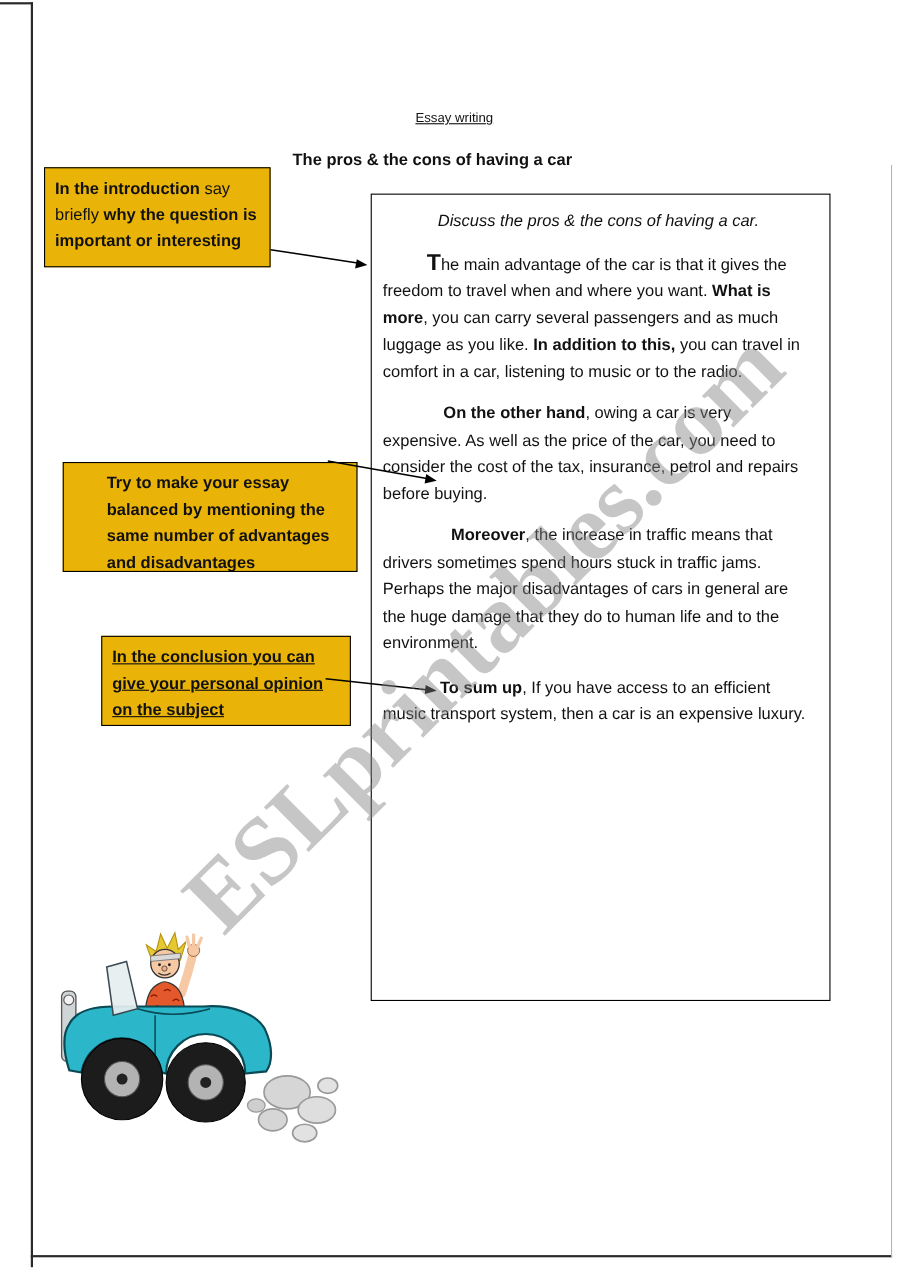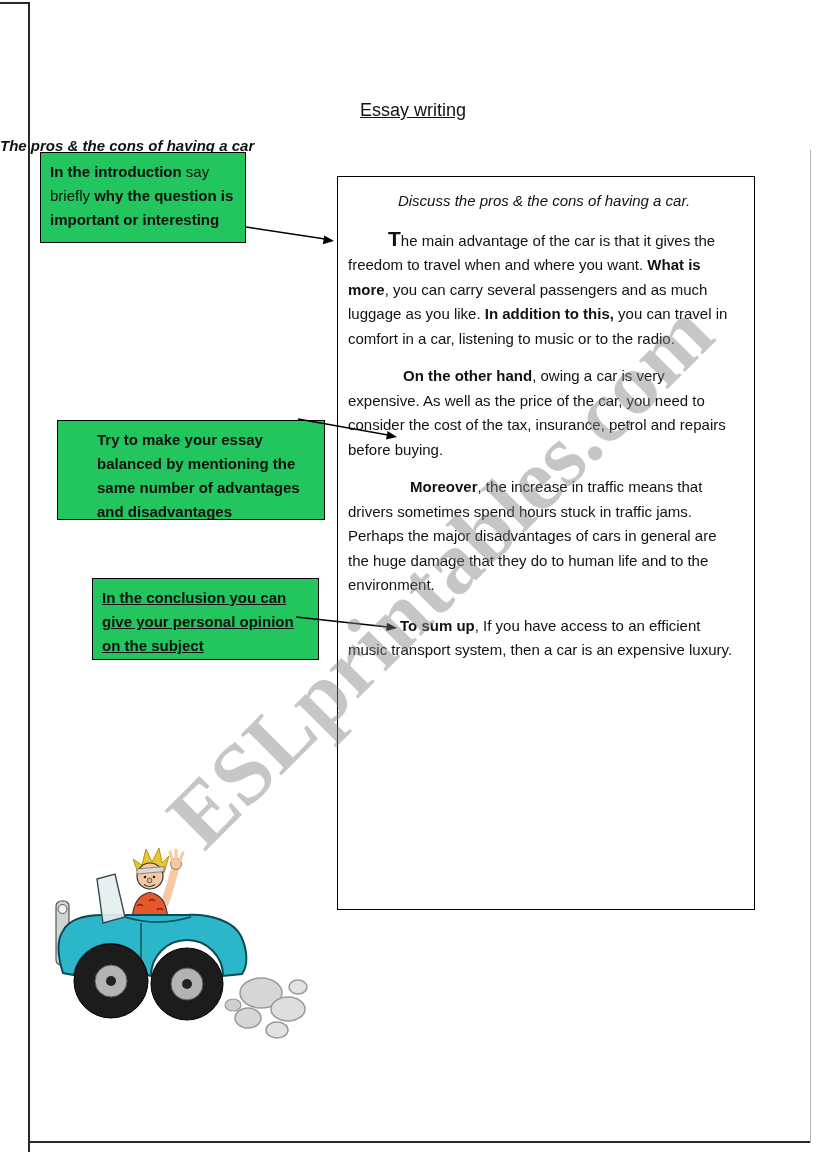--- a/index.html
+++ b/index.html
@@ -11,46 +11,46 @@
 
   
   .edge{position:absolute;background:#2a2a2a;}
   .edge-left{left:28px;top:2px;width:2px;height:1150px;}
   .edge-bottom{left:28px;top:1141px;width:783px;height:2px;}
   .edge-right{left:810px;top:150px;width:1px;height:993px;background:#b5b5b5;}
   .edge-topleft{left:0;top:2px;width:30px;height:2px;}
 
   .page-title{
     position:absolute;left:0;top:100px;width:826px;text-align:center;
-    font-size:18px;text-decoration:underline;
+    font-size:12px;text-decoration:underline;
   }
   .page-subtitle{
-    position:absolute;left:0;top:137px;width:786px;text-align:left;
-    font-size:15px;font-weight:bold;font-style:italic;
+    position:absolute;left:0;top:137px;width:786px;text-align:center;
+    font-size:15px;font-weight:bold;
   }
 
   .essay-box{
     position:absolute;left:337px;top:176px;width:418px;height:734px;
     border:1px solid #000;box-sizing:border-box;
     padding:11px 14px 0 10px;font-size:15px;line-height:24.5px;
   }
   .essay-heading{
     text-align:center;font-weight:normal;font-style:italic;margin:1px 0 13px 0;
   }
   .para{margin:0 0 13px 0;}
   .p2{text-indent:40px;}
   .p3{text-indent:55px;margin-top:4px;}
   .p4{text-indent:62px;margin-top:10px;}
   .p5{text-indent:52px;margin-top:16px;}
   .b{font-weight:bold;}
   .bigT{font-size:21px;font-weight:bold;}
 
   .note{
     position:absolute;border:1px solid #000;box-sizing:border-box;
-    font-size:15px;line-height:24px;padding:7px 9px;background:#22c55e;
+    font-size:15px;line-height:24px;padding:7px 9px;background:#eab308;
   }
   .note-intro{left:40px;top:152px;width:206px;height:91px;}
   .note-balance{left:57px;top:420px;width:268px;height:100px;font-weight:bold;padding-left:39px;}
   .note-conclusion{left:92px;top:578px;width:227px;height:82px;font-weight:bold;text-decoration:underline;}
 
   .arrow-layer{position:absolute;left:0;top:0;width:826px;height:1169px;pointer-events:none;}
 
   .car-wrap{position:absolute;left:45px;top:843px;width:272px;height:212px;}
 
   .watermark{

